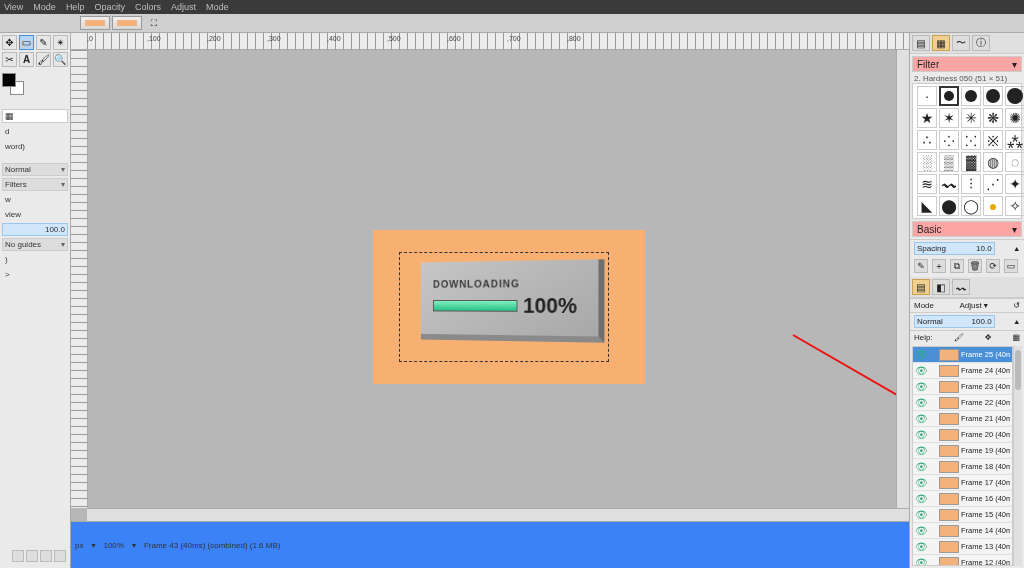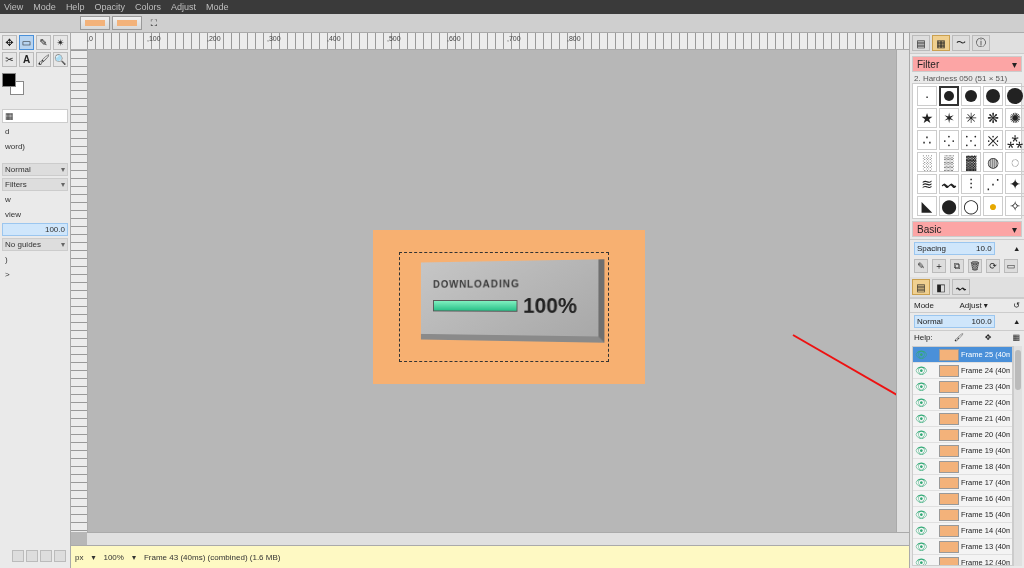--- a/index.html
+++ b/index.html
@@ -241,23 +241,23 @@
   pointer-events:none;
 }
 .hscroll {
   height:12px;
   background:#e0e0e0;
   border-top:1px solid #aaa;
   margin-left:16px;
 }
 .statusbar {
   height:14px;
-  background:#fef9c3;
+  background:#3b82f6;
   border-top:1px solid #aaa;
-  padding:4px 4px;
+  padding:16px 4px;
   display:flex;
   align-items:center;
   gap:8px;
   font-size:8px;
   color:#333;
 }
 
 .right-col {
   width:114px;
   background:#eaeaea;

